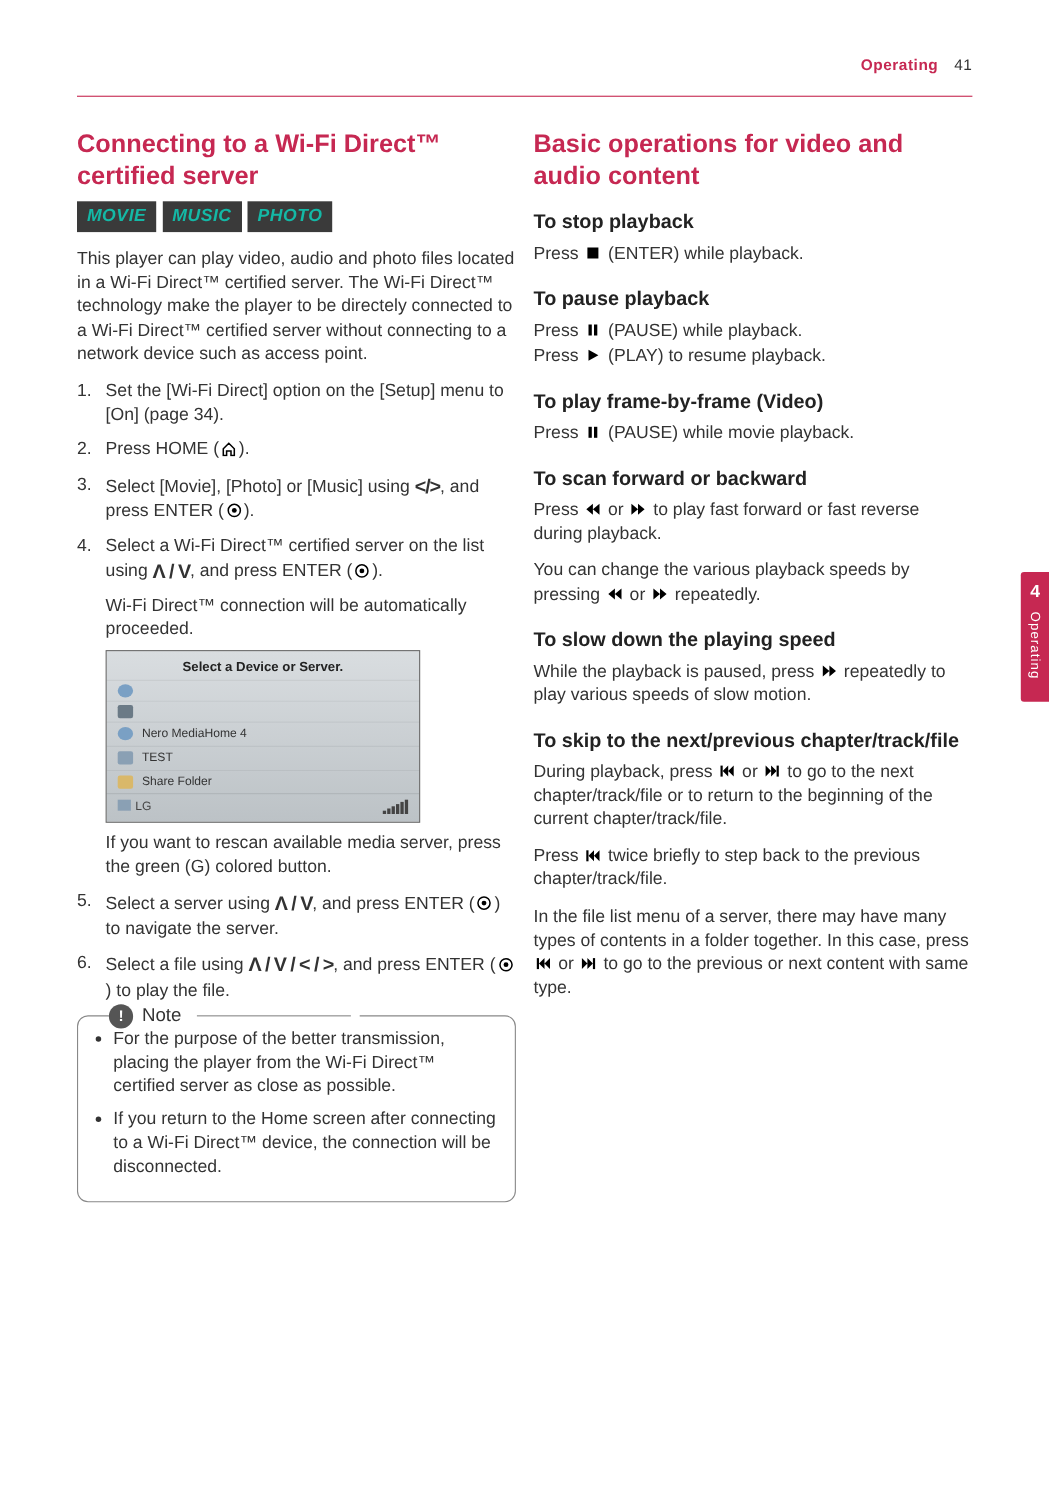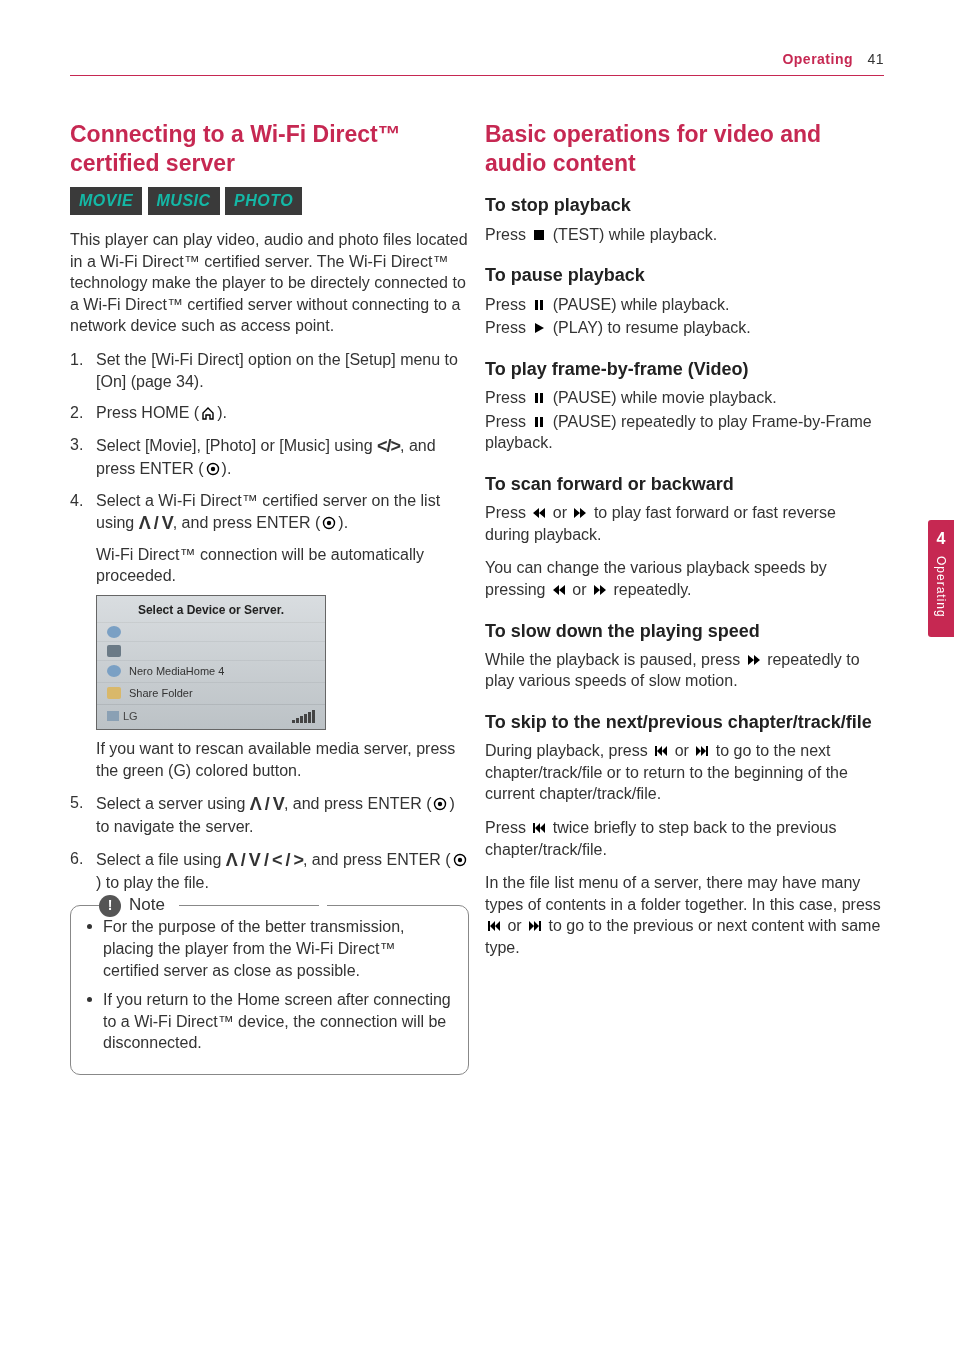--- a/index.html
+++ b/index.html
@@ -9,22 +9,22 @@
     background: #fff;
     font-family: "Helvetica Neue", Arial, sans-serif;
     color: #333;
     position: relative;
     padding: 50px 70px 50px 70px;
     font-size: 16px;
     line-height: 1.35;
   }
   .header-line {
     border-bottom: 1px solid #c62852;
-    margin-bottom: 44px;
-    padding-bottom: 6px;
+    margin-bottom: 28px;
+    padding-bottom: 18px;
     text-align: right;
     color: #c62852;
     font-size: 14px;
     letter-spacing: 0.5px;
   }
   .header-line .sec { font-weight: 600; margin-right: 10px; }
   .header-line .pg  { color: #333; }
   .columns { display: flex; gap: 16px; }
   .col { flex: 1 1 50%; min-width: 0; }
   h2.section {
@@ -56,21 +56,21 @@
     font-weight: 300;
   }
   ol.steps > li::before {
     content: counter(st) ".";
     position: absolute;
     left: 0;
     top: 0;
   }
   .substep { margin-top: 8px; font-weight: 400; }
   .screenshot {
-    width: 230px;
+    width: 286px;
     margin: 8px 0 8px 0;
     border: 1px solid #666;
     background: linear-gradient(#d9dde0,#bcc2c6);
     font-size: 11px;
     color: #333;
   }
   .ss-title { text-align: center; padding: 6px 0 4px; font-weight: 600; font-size: 12px; color:#222; }
   .ss-row {
     display: flex; align-items: center; gap: 8px;
     padding: 3px 10px;
@@ -263,20 +263,24 @@
               <span class="ico"></span>
               <span></span>
             </div>
           <div class="ss-row">
               <span class="ico"></span>
               <span></span>
             </div>
           <div class="ss-row globe">
               <span class="ico"></span>
               <span>Nero MediaHome 4</span>
+            </div>
+          <div class="ss-row pc">
+              <span class="ico"></span>
+              <span>TEST</span>
             </div>
           <div class="ss-row folder">
               <span class="ico"></span>
               <span>Share Folder</span>
             </div>
           <div class="ss-footer">
             <span><span class="ico pc" style="display:inline-block;width:12px;height:10px;background:#8aa0b4;vertical-align:-1px;margin-right:4px"></span><span>LG</span></span>
             <span class="signal">
                 <span></span>
                 <span></span>
@@ -317,45 +321,40 @@
     </div>
   </div>
 
   <div class="col right">
     <h2 class="section">Basic operations for video and audio content</h2>
 
     <h3 class="sub">To stop playback</h3>
     <p class="body">
       <span>Press </span><span class="glyph"><svg viewBox="0 0 14 14">
             <use href="#i-stop"></use>
-          </svg></span><span> (TEST) while playback.</span>
+          </svg></span><span> (ENTER) while playback.</span>
     </p>
 
     <h3 class="sub">To pause playback</h3>
     <p class="body" style="margin-bottom:2px">
       <span>Press </span><span class="glyph"><svg viewBox="0 0 14 14">
             <use href="#i-pause"></use>
           </svg></span><span> (PAUSE) while playback.</span>
     </p>
     <p class="body">
       <span>Press </span><span class="glyph"><svg viewBox="0 0 14 14">
             <use href="#i-play"></use>
           </svg></span><span> (PLAY) to resume playback.</span>
     </p>
 
     <h3 class="sub">To play frame-by-frame (Video)</h3>
-    <p class="body" style="margin-bottom:2px">
+    <p class="body" style="margin-bottom:13px">
       <span>Press </span><span class="glyph"><svg viewBox="0 0 14 14">
             <use href="#i-pause"></use>
           </svg></span><span> (PAUSE) while movie playback.</span>
-    </p>
-    <p class="body">
-      <span>Press </span><span class="glyph"><svg viewBox="0 0 14 14">
-            <use href="#i-pause"></use>
-          </svg></span><span> (PAUSE) repeatedly to play Frame-by-Frame playback.</span>
     </p>
 
     <h3 class="sub">To scan forward or backward</h3>
     <p class="body">
       <span>Press </span><span class="glyph"><svg viewBox="0 0 14 14">
             <use href="#i-rw"></use>
           </svg></span><span> or </span><span class="glyph"><svg viewBox="0 0 14 14">
             <use href="#i-ff"></use>
           </svg></span><span> to play fast forward or fast reverse during playback.</span>
     </p>

